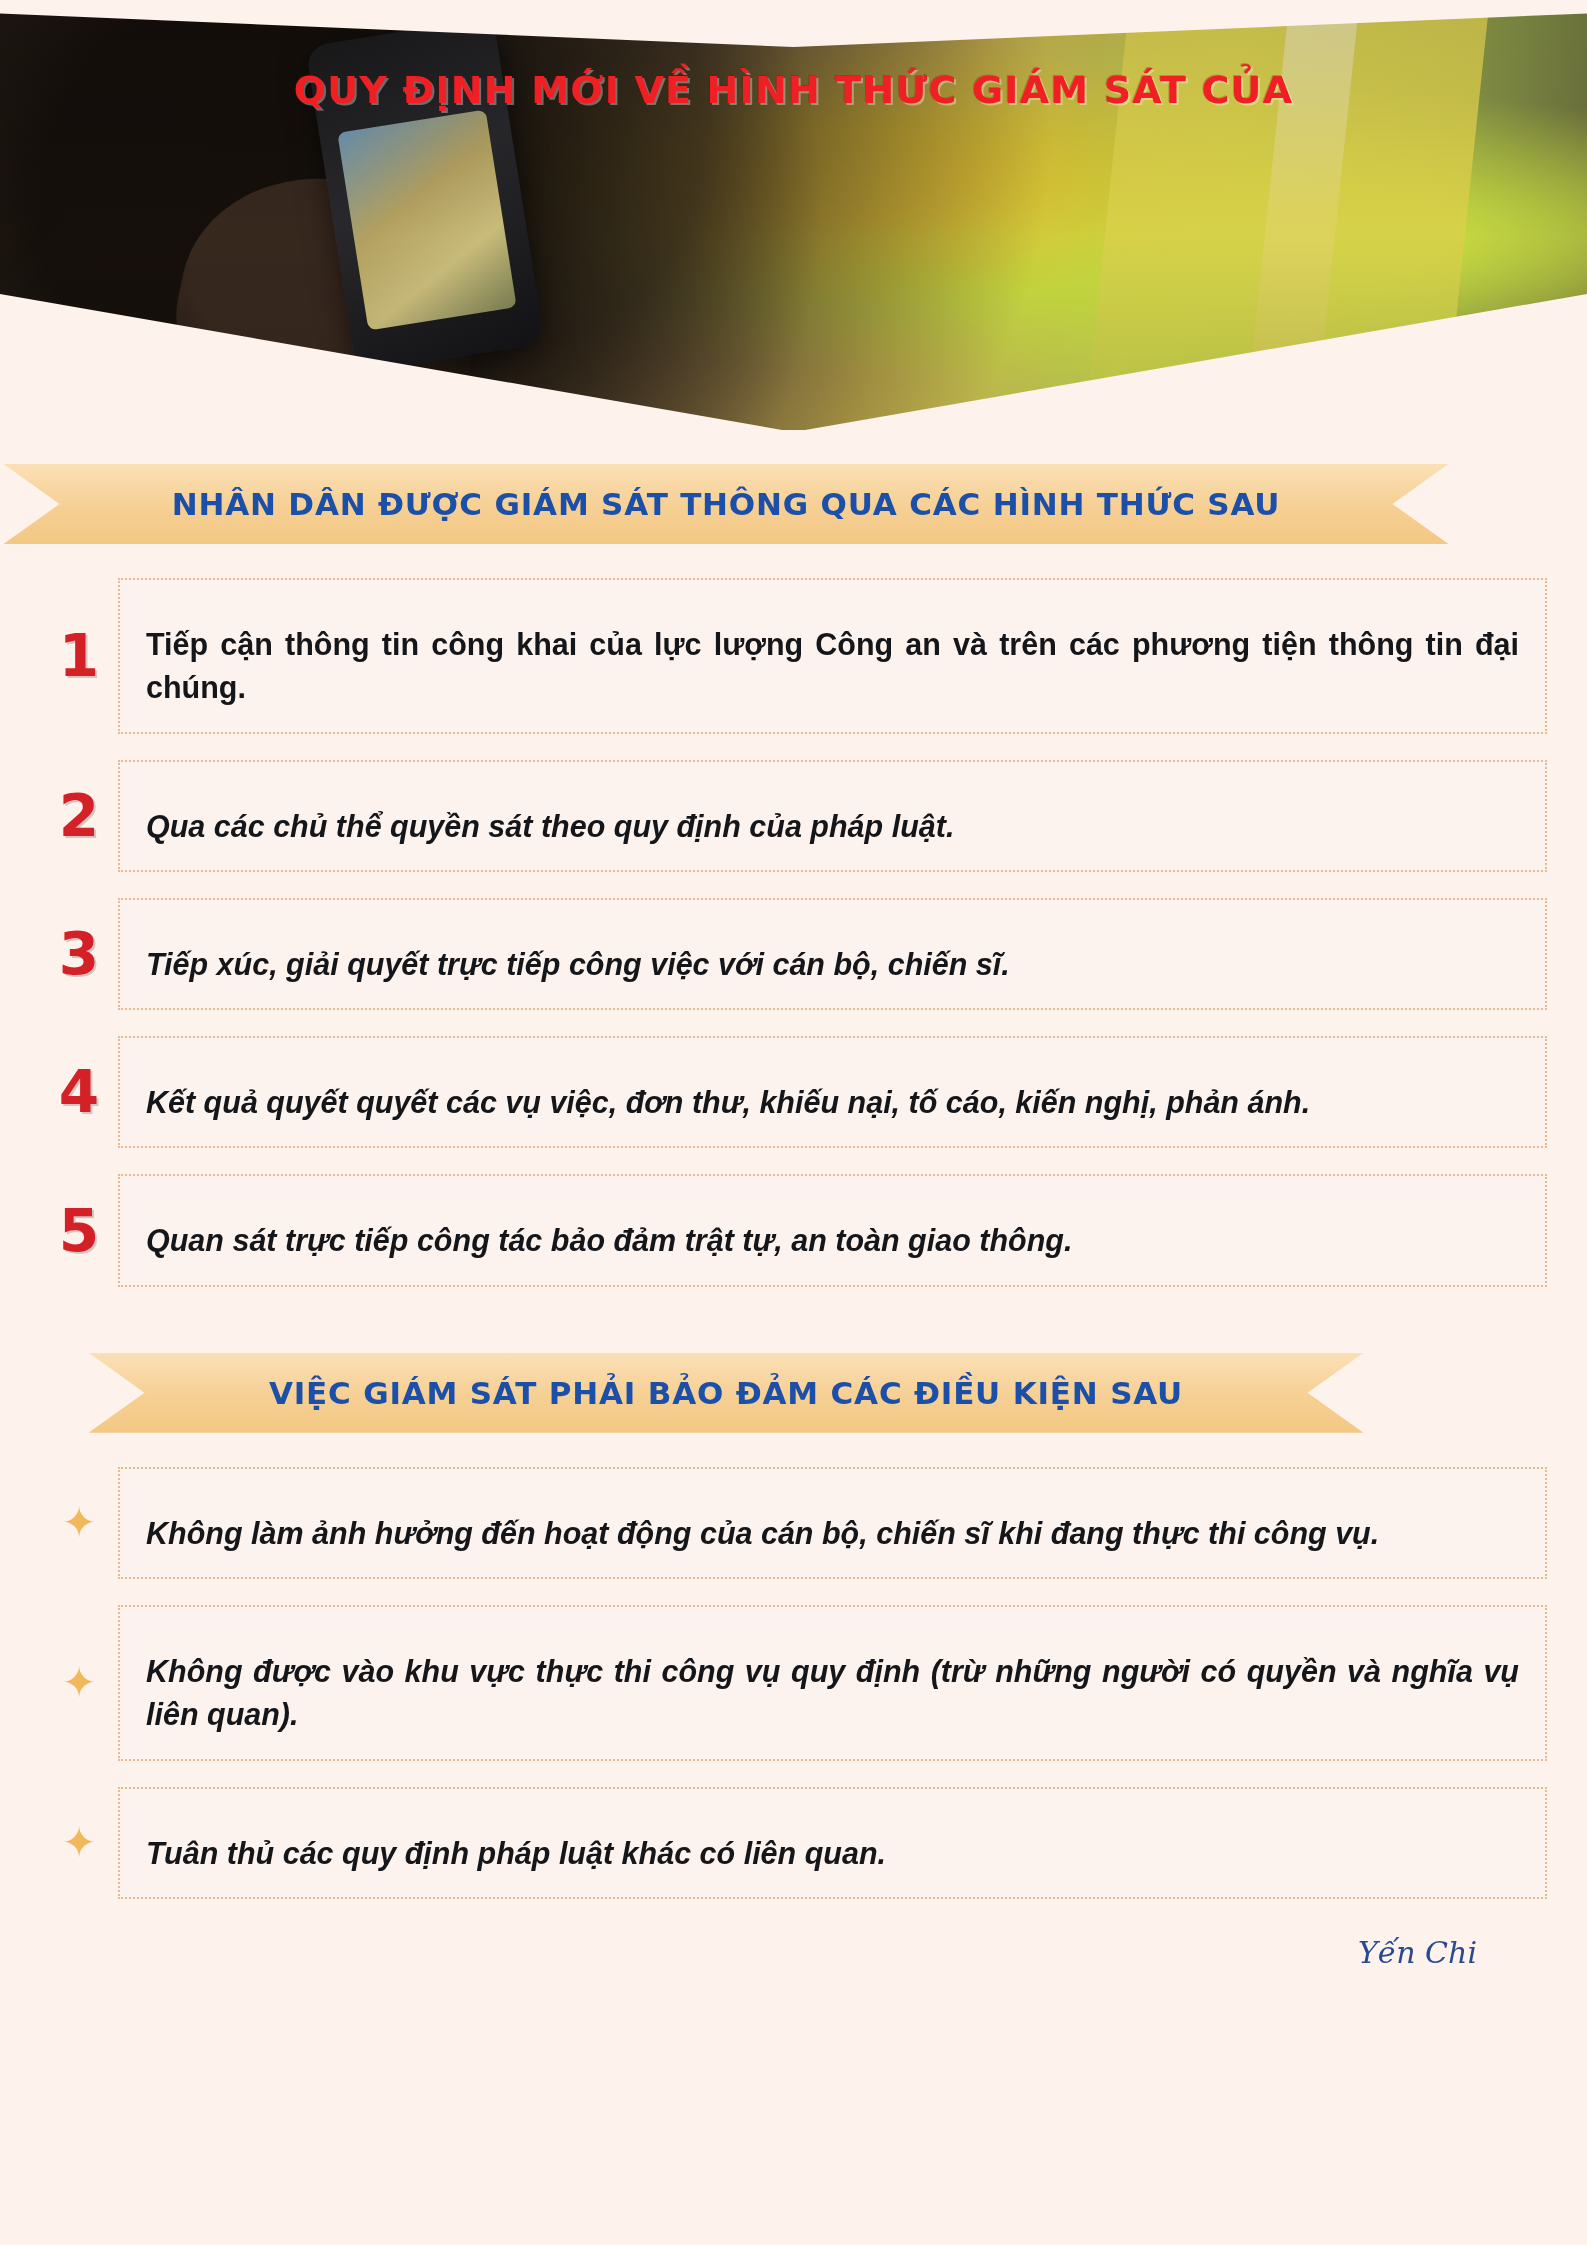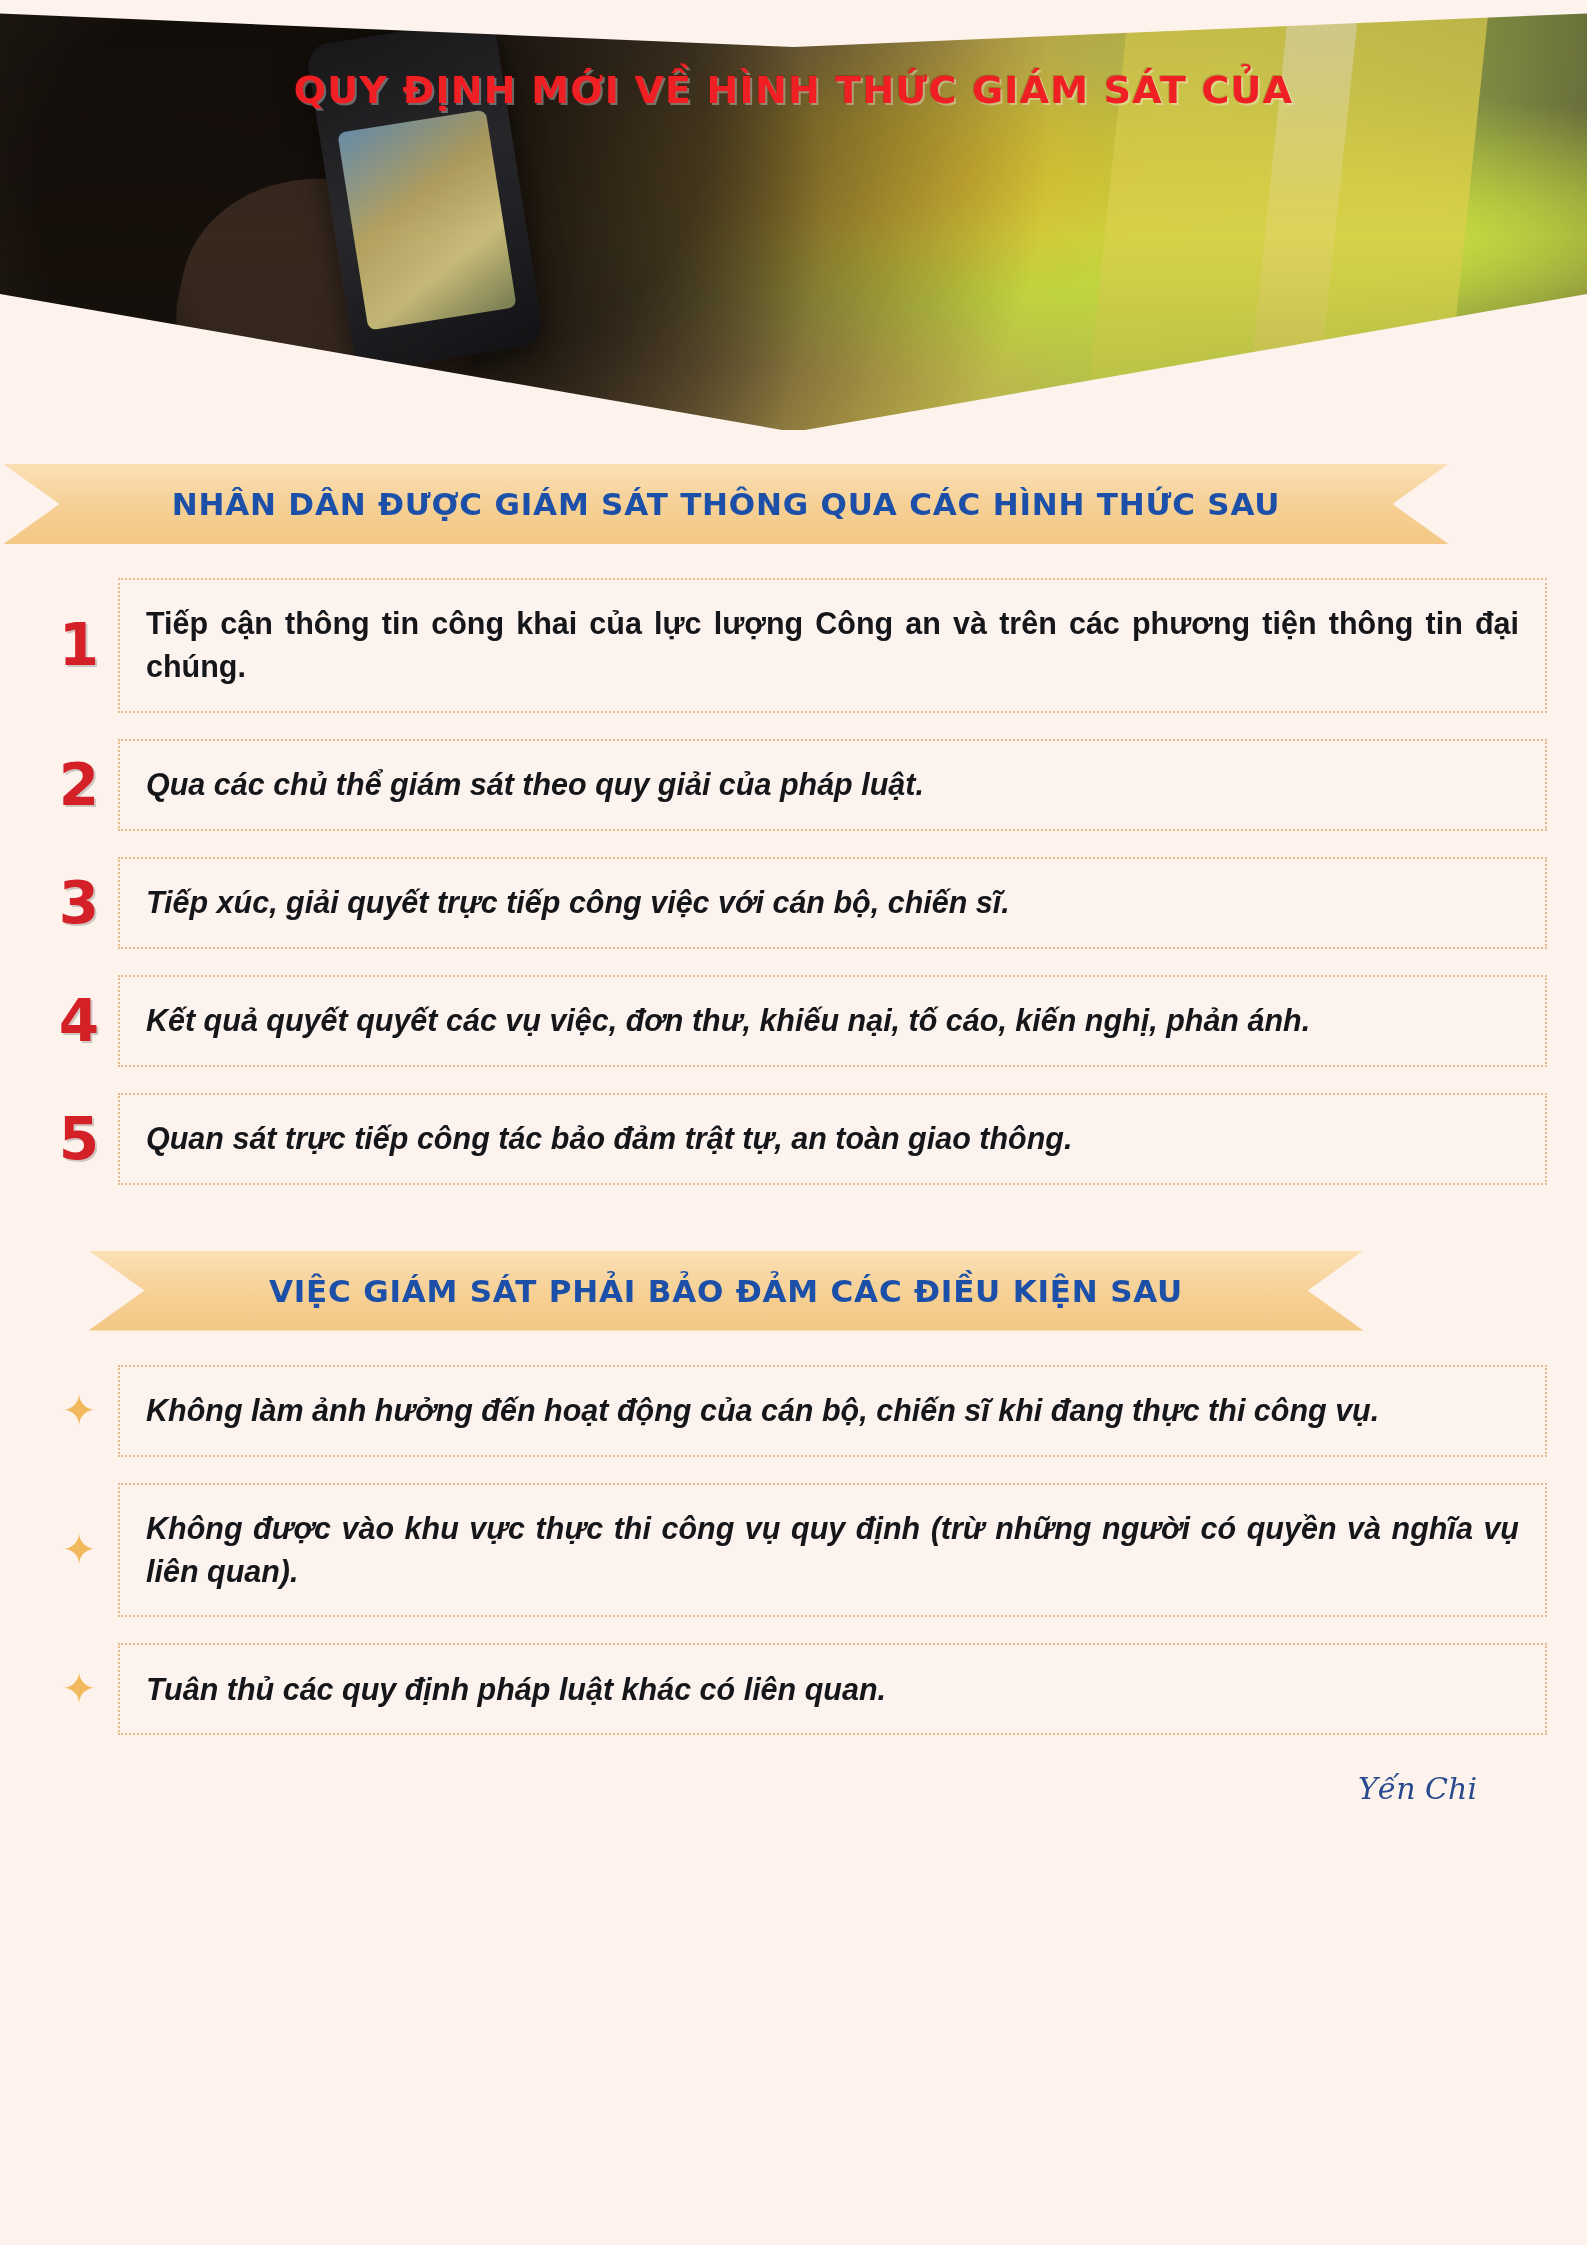--- a/index.html
+++ b/index.html
@@ -178,20 +178,21 @@
   .row .box p {
     font-family: "Liberation Sans", sans-serif;
     font-weight: 700;
     font-style: italic;
     font-size: 30.5px;
     line-height: 1.42;
     color: #15161a;
     text-align: justify;
     text-justify: inter-word;
     width: 100%;
+    margin-top: 21px;
   }
   .row.upright .box p { font-style: normal; }
 
   .gap-a { height: 34px; }
   .gap-b { height: 40px; }
   .gap-c { height: 34px; }
 
   .signature {
     text-align: right;
     padding: 10px 110px 28px 0;
@@ -232,21 +233,21 @@
     <div class="row upright">
       <div class="num">1</div>
       <div class="box">
         <p>Tiếp cận thông tin công khai của lực lượng Công an và trên các phương tiện thông tin đại chúng.</p>
       </div>
     </div>
 
     <div class="row">
       <div class="num">2</div>
       <div class="box">
-        <p>Qua các chủ thể giám sát theo quy giải của pháp luật.</p>
+        <p>Qua các chủ thể quyền sát theo quy định của pháp luật.</p>
       </div>
     </div>
 
     <div class="row">
       <div class="num">3</div>
       <div class="box">
         <p>Tiếp xúc, giải quyết trực tiếp công việc với cán bộ, chiến sĩ.</p>
       </div>
     </div>
 

